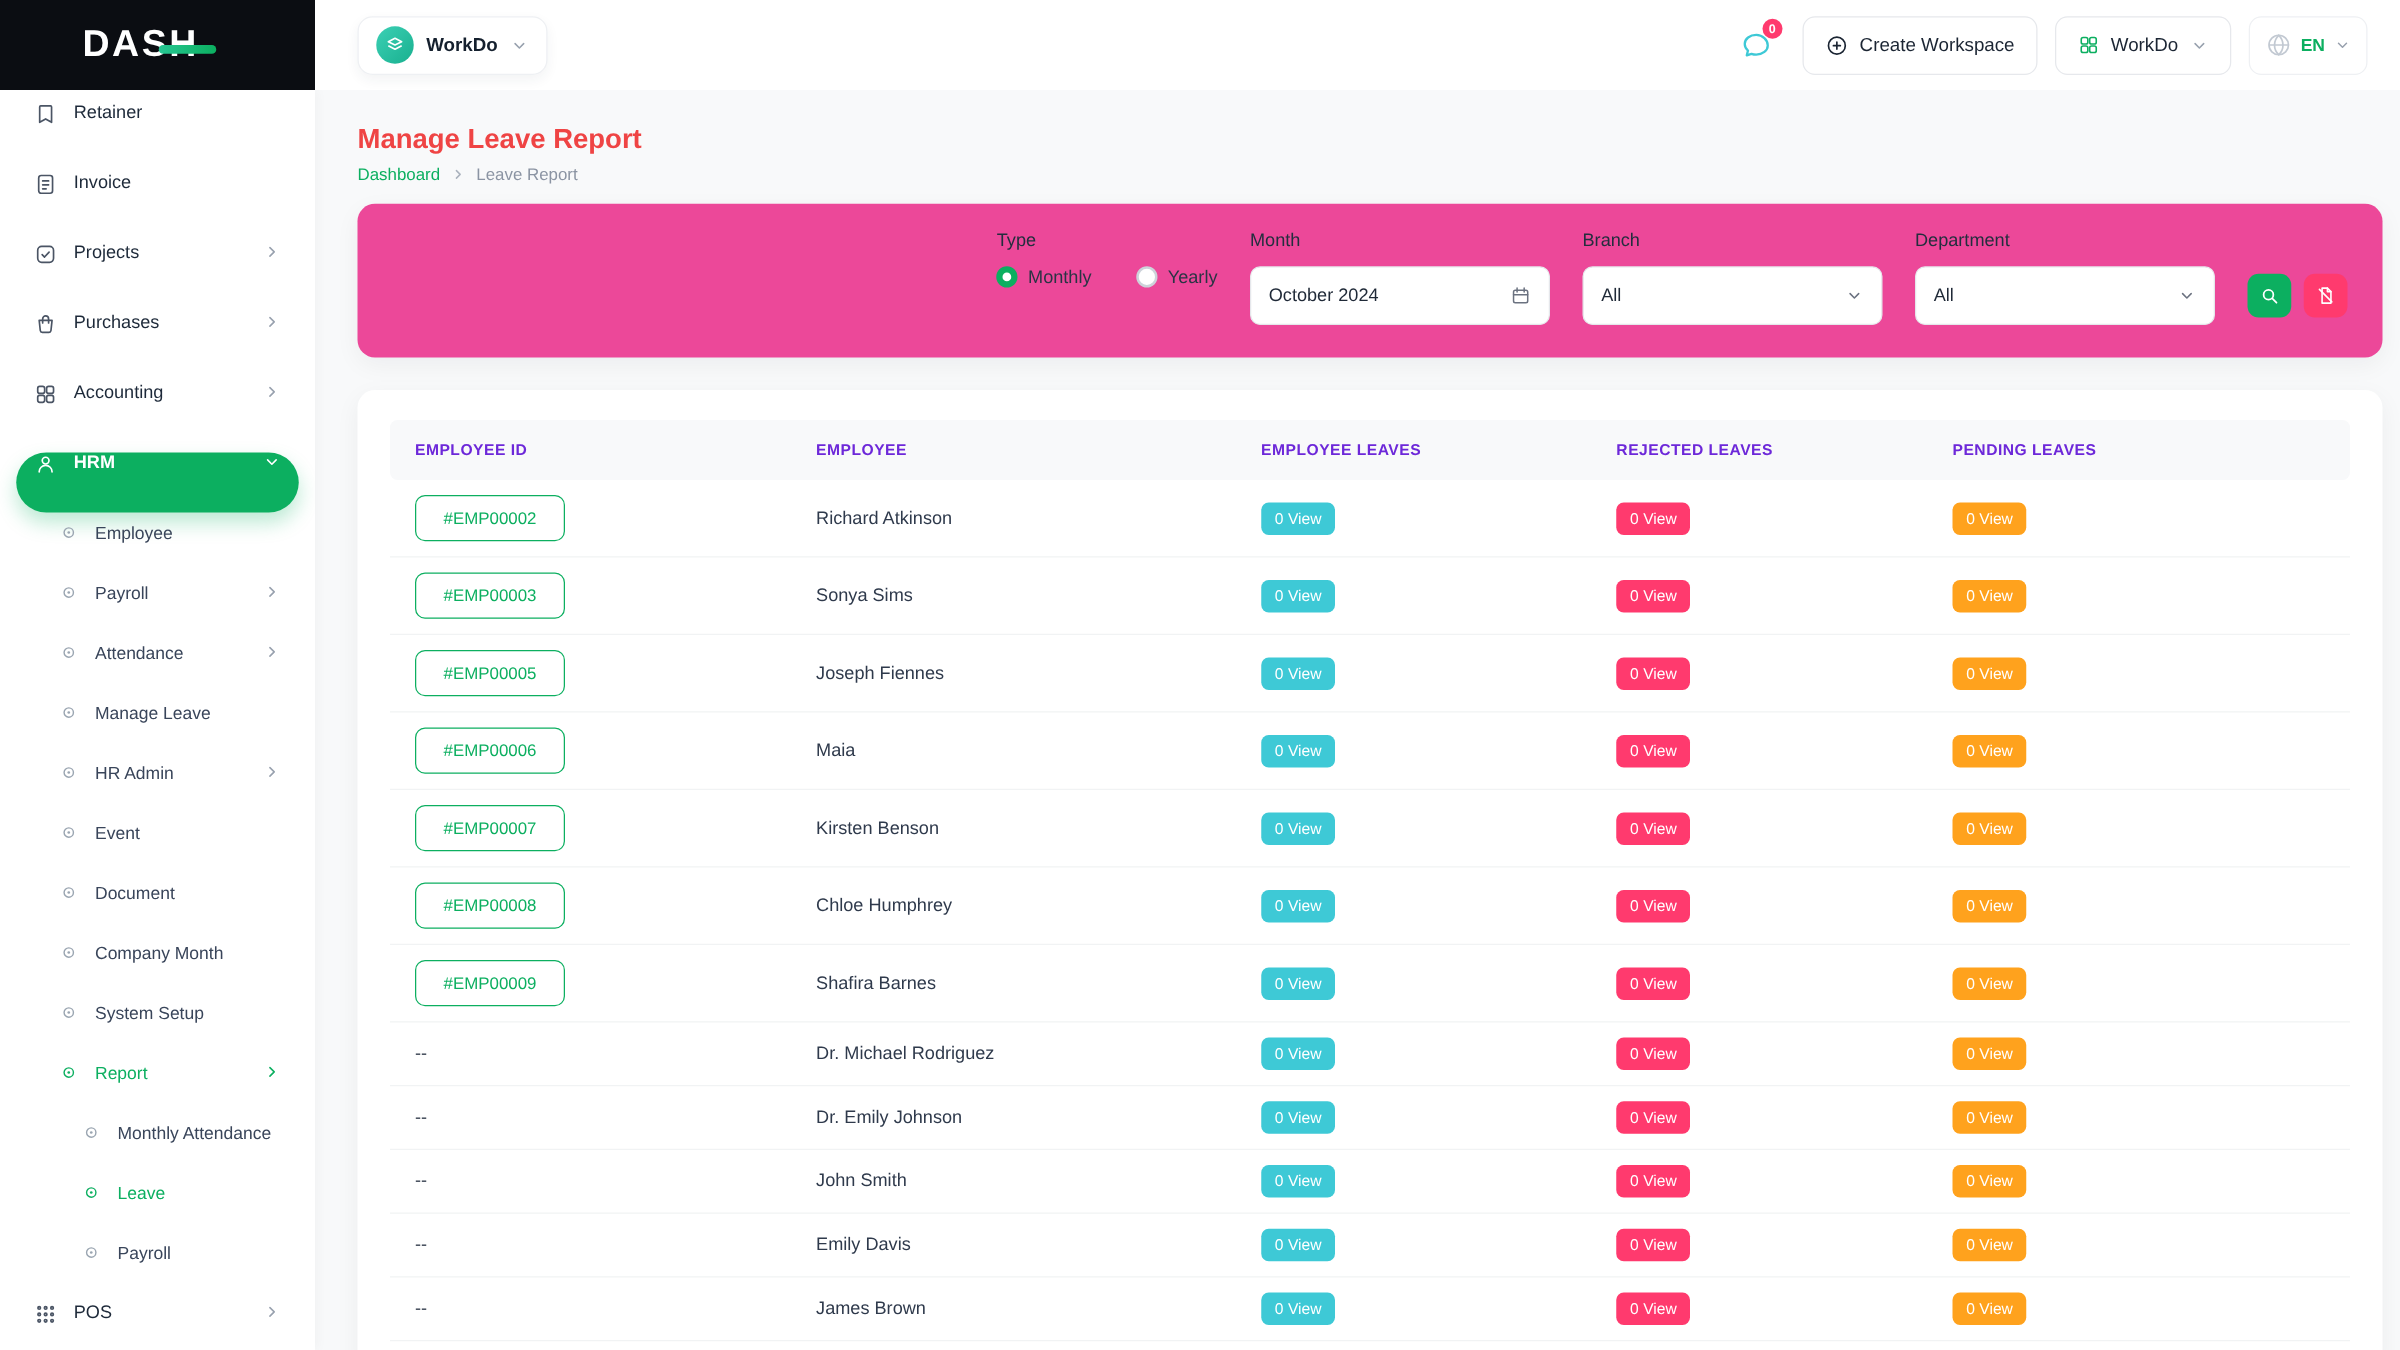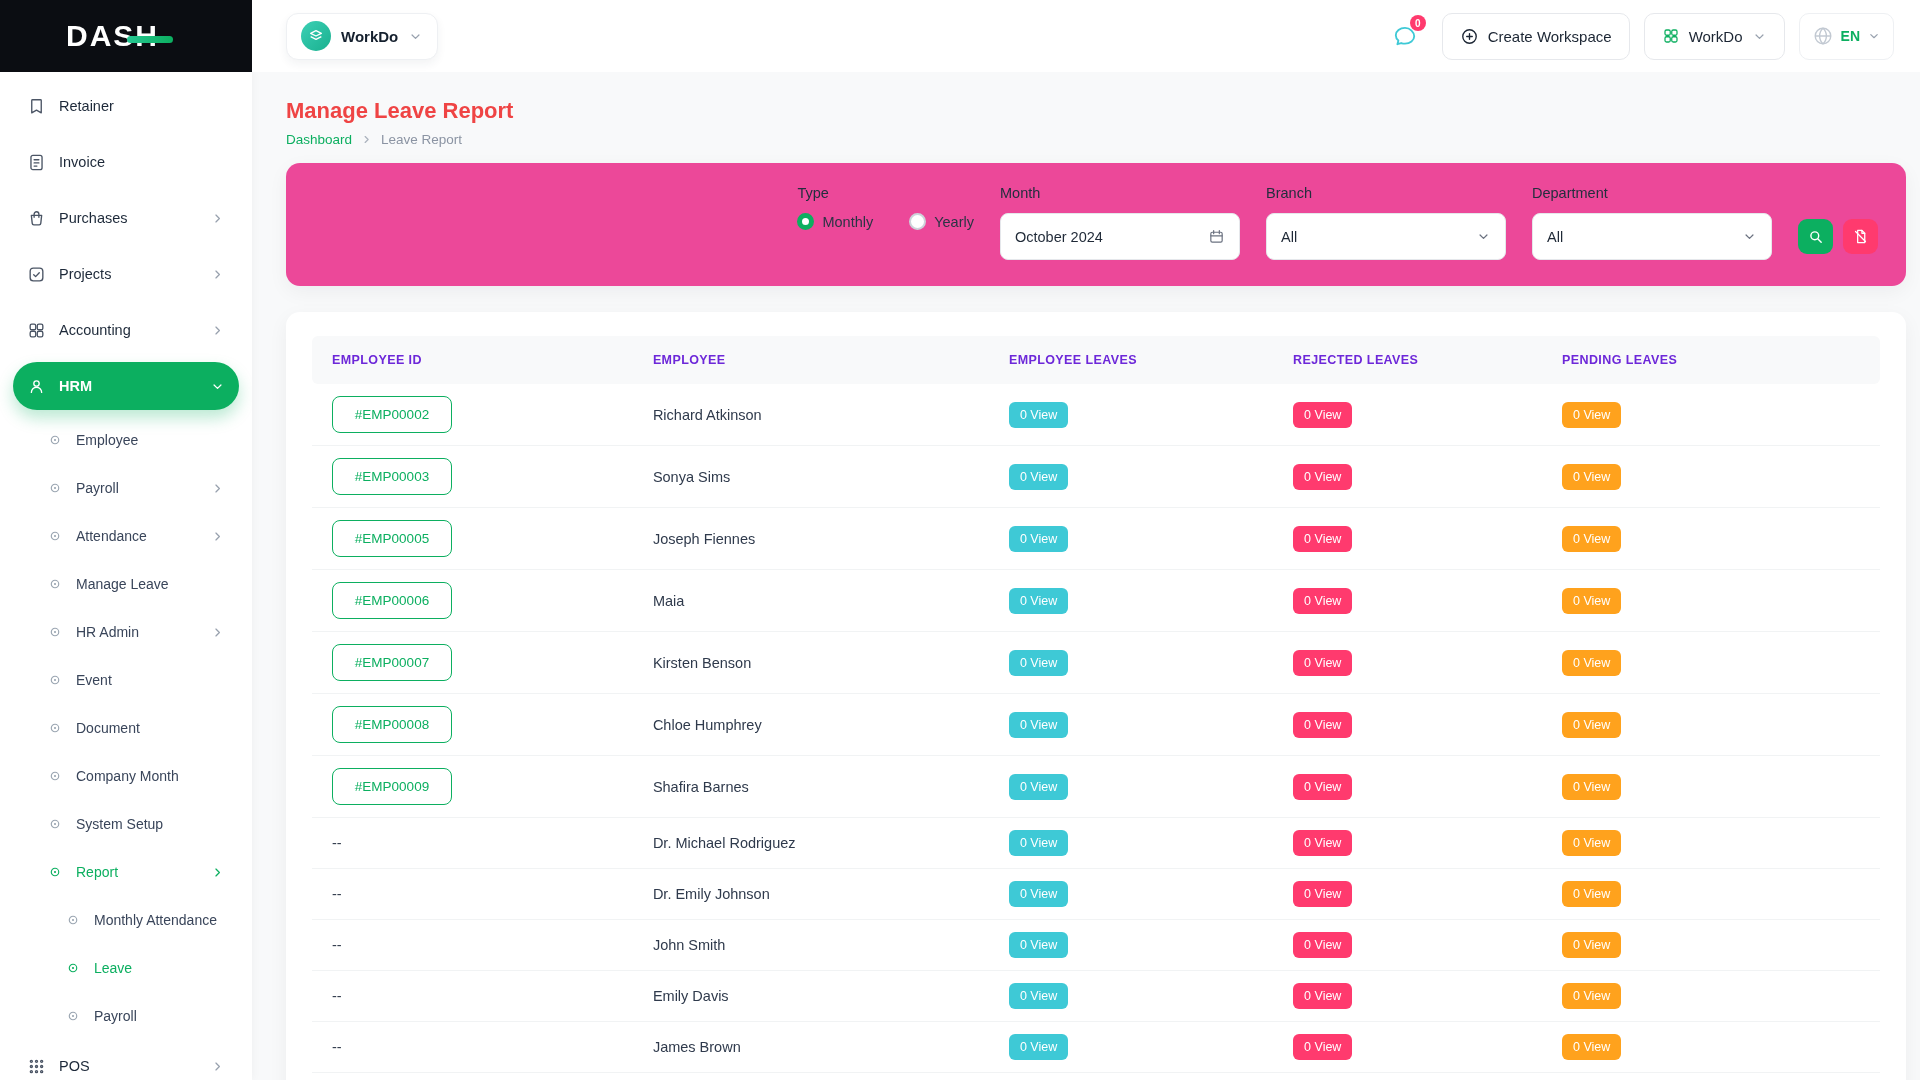--- a/index.html
+++ b/index.html
@@ -30,21 +30,21 @@
   .btn-outline { height:47px; display:inline-flex; align-items:center; gap:9px; padding:0 17px; background:#fff;
                  border:1px solid #e6e8ec; border-radius:10px; font-size:15px; font-weight:500; color:#1b2533; cursor:pointer; }
   .lang-btn { height:47px; display:inline-flex; align-items:center; gap:7px; padding:0 12px; background:#fff;
               border:1px solid #eef0f3; border-radius:10px; cursor:pointer; }
   .lang-code { color:var(--primary); font-weight:700; font-size:14px; }
   .chev { color:#98a1ae; display:inline-flex; }
 
   
   .sidebar { position:fixed; top:72px; left:0; bottom:0; width:252px; background:#fff; padding:10px 13px;
              box-shadow:2px 0 8px rgba(15,23,42,.03); overflow:hidden; z-index:20; }
-  .side-item { display:flex; align-items:center; gap:13px; height:48px; margin-bottom:8px; padding:0 14px;
+  .side-item { display:flex; align-items:flex-start; gap:13px; height:48px; margin-bottom:8px; padding:0 14px;
                border-radius:24px; font-size:14.5px; color:#1d2939; cursor:pointer; }
   .side-item .s-icon { display:inline-flex; color:#4b5565; }
   .side-item.lvl1 { height:44px; margin-bottom:4px; padding-left:34px; font-size:14px; color:#39455a; }
   .side-item.lvl2 { height:44px; margin-bottom:4px; padding-left:52px; font-size:14px; color:#39455a; }
   .side-item.lvl1 .s-icon, .side-item.lvl2 .s-icon { color:#9aa5b1; }
   .side-item .s-chevron { margin-left:auto; display:inline-flex; color:#98a1ae; }
   .side-item.pill { background:var(--primary); color:#fff; font-weight:600; box-shadow:0 8px 16px rgba(12,175,96,.28); }
   .side-item.pill .s-icon, .side-item.pill .s-chevron { color:#fff; }
   .side-item.active-link, .side-item.active-link .s-icon, .side-item.active-link .s-chevron { color:var(--primary); }
 
@@ -179,39 +179,39 @@
           <svg viewBox="0 0 24 24" width="19" height="19" fill="none" stroke="currentColor" stroke-width="1.7" stroke-linecap="round" stroke-linejoin="round">
             <rect x="5" y="3" width="14" height="18" rx="2.5"></rect>
             <path d="M9 8.5h6M9 12.5h6M9 16.5h3.5"></path>
           </svg>
         </span>
         <span>Invoice</span>
       </div>
       <div class="side-item lvl0">
         <span class="s-icon">
           <svg viewBox="0 0 24 24" width="19" height="19" fill="none" stroke="currentColor" stroke-width="1.7" stroke-linecap="round" stroke-linejoin="round">
+            <rect x="4" y="4" width="16" height="16" rx="4"></rect>
+            <path d="M8.5 12.3l2.4 2.4 4.6-5"></path>
+          </svg>
+        </span>
+        <span>Projects</span>
+        <span class="s-chevron">
+          <svg viewBox="0 0 24 24" width="15" height="15" fill="none" stroke="currentColor" stroke-width="2" stroke-linecap="round" stroke-linejoin="round">
+            <path d="M9.5 6.5l5.5 5.5-5.5 5.5"></path>
+          </svg>
+        </span>
+      </div>
+      <div class="side-item lvl0">
+        <span class="s-icon">
+          <svg viewBox="0 0 24 24" width="19" height="19" fill="none" stroke="currentColor" stroke-width="1.7" stroke-linecap="round" stroke-linejoin="round">
             <path d="M5.5 8h13l-1.1 10.2a2 2 0 0 1-2 1.8H8.6a2 2 0 0 1-2-1.8L5.5 8z"></path>
             <path d="M9 10.5v-4a3 3 0 0 1 6 0v4"></path>
           </svg>
         </span>
         <span>Purchases</span>
-        <span class="s-chevron">
-          <svg viewBox="0 0 24 24" width="15" height="15" fill="none" stroke="currentColor" stroke-width="2" stroke-linecap="round" stroke-linejoin="round">
-            <path d="M9.5 6.5l5.5 5.5-5.5 5.5"></path>
-          </svg>
-        </span>
-      </div>
-      <div class="side-item lvl0">
-        <span class="s-icon">
-          <svg viewBox="0 0 24 24" width="19" height="19" fill="none" stroke="currentColor" stroke-width="1.7" stroke-linecap="round" stroke-linejoin="round">
-            <rect x="4" y="4" width="16" height="16" rx="4"></rect>
-            <path d="M8.5 12.3l2.4 2.4 4.6-5"></path>
-          </svg>
-        </span>
-        <span>Projects</span>
         <span class="s-chevron">
           <svg viewBox="0 0 24 24" width="15" height="15" fill="none" stroke="currentColor" stroke-width="2" stroke-linecap="round" stroke-linejoin="round">
             <path d="M9.5 6.5l5.5 5.5-5.5 5.5"></path>
           </svg>
         </span>
       </div>
       <div class="side-item lvl0">
         <span class="s-icon">
           <svg viewBox="0 0 24 24" width="19" height="19" fill="none" stroke="currentColor" stroke-width="1.7" stroke-linecap="round" stroke-linejoin="round">
             <rect x="4" y="4" width="7" height="7" rx="2"></rect>

